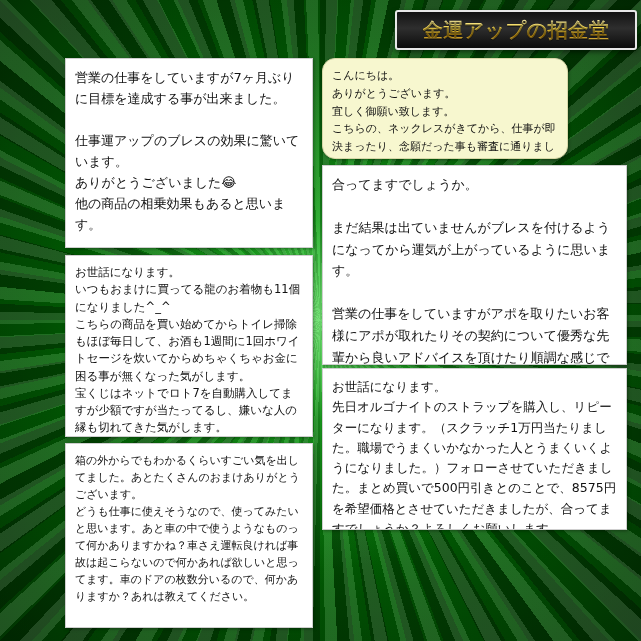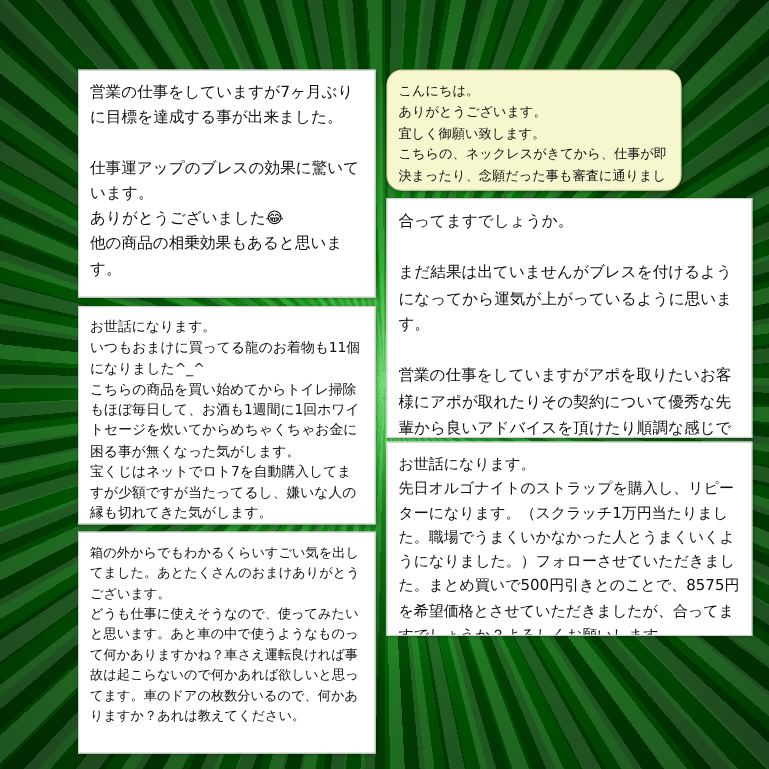--- a/index.html
+++ b/index.html
@@ -96,20 +96,23 @@
   .c5 { left: 322px; top: 165px; width: 305px; height: 200px; font-size: 13px; line-height: 1.66; }
   .c6 { left: 322px; top: 368px; width: 305px; height: 162px; font-size: 12.5px; line-height: 1.62; }
 </style>
 </head>
 <body>
 
 <div id="page">
   <div id="rays"></div>
   <div id="glow"></div>
 
+  <div class="banner">
+    <div class="banner-title">金運アップの招金堂</div>
+  </div>
 
   <div class="card white c1">営業の仕事をしていますが7ヶ月ぶりに目標を達成する事が出来ました。
 
 仕事運アップのブレスの効果に驚いています。
 ありがとうございました😂
 他の商品の相乗効果もあると思います。
 
 今回は目標達成したらご褒美にパーティ招待があるので今から楽しみです！</div>
   <div class="card white c2">お世話になります。
 いつもおまけに買ってる龍のお着物も11個になりました^_^

